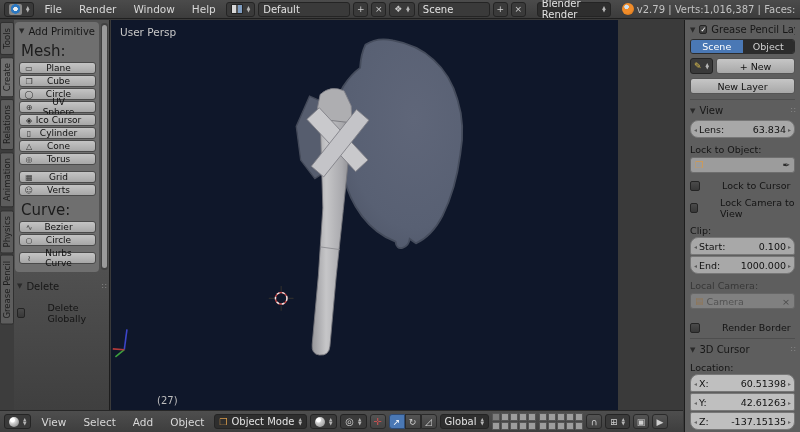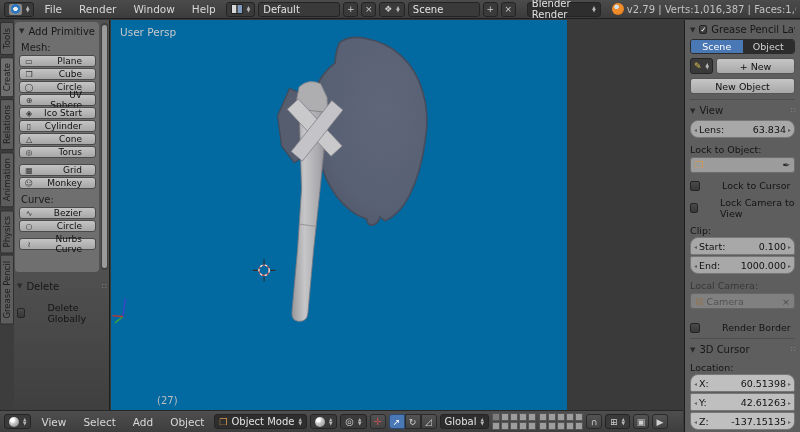--- a/index.html
+++ b/index.html
@@ -35,36 +35,36 @@
   .vtab{writing-mode:vertical-rl;transform:rotate(180deg);font-size:8.5px;color:#1d1d1d;
         background:#5d5d5d;border:1px solid #303030;border-radius:2px;
         display:flex;align-items:center;justify-content:center;padding:5px 0;}
   .vtab.active{background:#6f6f6f;}
   .shelf-main{flex:1;position:relative;background:linear-gradient(#525252 0 60%,#3f3f3f);}
   .add-panel{position:absolute;left:1px;top:2px;right:10px;height:250px;background:#6f6f6f;
              border-radius:4px;padding:3px 3px 0 4px;}
   .phead{display:flex;align-items:center;gap:4px;font-size:10px;color:#171717;height:12px;}
   .phead .tri{font-size:7px;color:#2a2a2a;}
   .phead .grip{margin-left:auto;font-size:8px;color:#8a8a8a;letter-spacing:-1px;}
-  .slabel{font-size:10px;color:#1c1c1c;margin:5px 0 2px 2px;}
+  .slabel{font-size:15px;color:#1c1c1c;margin:5px 0 2px 2px;}
   .btncol{display:flex;flex-direction:column;gap:1px;}
   .sbtn{display:flex;align-items:center;height:12px;border:1px solid #4a4a4a;border-radius:3px;
         background:linear-gradient(#c4c4c4,#a7a7a7);font-size:9px;color:#101010;padding:0 3px;}
   .sbtn .ic{width:12px;font-size:8px;color:#333;text-align:center;}
-  .sbtn .lb{flex:1;text-align:right;padding-right:10px;}
+  .sbtn .lb{flex:1;text-align:center;padding-right:10px;}
   .btncol .gap{margin-top:5px;}
   .shelf-scroll{position:absolute;right:1px;top:3px;width:7px;height:247px;background:#414141;border-radius:3px;}
   .shelf-scroll .thumb{position:absolute;left:1px;right:1px;top:2px;bottom:2px;background:#9a9a9a;border-radius:3px;}
   .delete-sec{position:absolute;left:3px;top:260px;right:3px;}
   .cbrow{display:flex;align-items:center;gap:22px;font-size:9.5px;color:#141414;margin-top:10px;}
   .cb{width:10px;height:10px;background:linear-gradient(#4a4a4a,#383838);border:1px solid #242424;
       border-radius:2px;display:flex;align-items:center;justify-content:center;font-size:7px;color:#fff;}
 
   
-  .viewport{position:absolute;left:111px;top:20px;width:456px;bottom:22px;background:#0369a1;overflow:hidden;}
+  .viewport{position:absolute;left:111px;top:20px;width:507px;bottom:22px;background:#0f172a;overflow:hidden;}
   .vp-label{position:absolute;left:9px;top:6px;font-size:10.5px;color:#c8c8c8;}
   .vp-counter{position:absolute;left:46px;bottom:4px;font-size:10px;color:#bdbdbd;}
   .vp-svg{position:absolute;inset:0;}
 
   
   .props{position:absolute;right:0;top:20px;width:116px;bottom:0;background:#5e5e5e;
          border-left:1px solid #1d1d1d;padding:3px 5px;font-size:9.5px;color:#161616;overflow:hidden;}
   .props .phead{height:13px;}
   .panel{border-top:1px solid #4e4e4e;margin-top:5px;padding-top:4px;}
   .gp-tabs{display:flex;height:15px;margin-top:3px;border-radius:3px;overflow:hidden;border:1px solid #2c2c2c;}
@@ -126,21 +126,21 @@
     <span class="menu">Render</span>
     <span class="menu">Window</span>
     <span class="menu">Help</span>
     <div class="combo">
       <span class="layicon"></span>
       <span class="updown">
           <span>▲</span>
           <span>▼</span>
         </span>
     </div>
-    <div class="combo" style="width:82px;">
+    <div class="combo" style="width:92px;">
       <span>Default</span>
     </div>
     <div class="mini">
         <span>+</span>
       </div>
     <div class="mini">
         <span>×</span>
       </div>
     <div class="combo">
       <span class="sceneicon">❖</span>
@@ -197,41 +197,41 @@
           <div class="sbtn">
               <span class="ic">◯</span>
               <span class="lb">Circle</span>
             </div>
           <div class="sbtn">
               <span class="ic">⊕</span>
               <span class="lb">UV Sphere</span>
             </div>
           <div class="sbtn">
               <span class="ic">◈</span>
-              <span class="lb">Ico Start</span>
+              <span class="lb">Ico Cursor</span>
             </div>
           <div class="sbtn">
               <span class="ic">▯</span>
               <span class="lb">Cylinder</span>
             </div>
           <div class="sbtn">
               <span class="ic">△</span>
               <span class="lb">Cone</span>
             </div>
           <div class="sbtn">
               <span class="ic">◎</span>
               <span class="lb">Torus</span>
             </div>
           <div class="sbtn gap">
               <span class="ic">▦</span>
               <span class="lb">Grid</span>
             </div>
           <div class="sbtn">
               <span class="ic">☺</span>
-              <span class="lb">Monkey</span>
+              <span class="lb">Verts</span>
             </div>
         </div>
         <div class="slabel">Curve:</div>
         <div class="btncol">
           <div class="sbtn">
               <span class="ic">∿</span>
               <span class="lb">Bezier</span>
             </div>
           <div class="sbtn">
               <span class="ic">○</span>
@@ -329,21 +329,21 @@
             <span>▼</span>
           </span>
       </div>
       <div class="ltbtn">
         <span>+</span>
         <span>New</span>
       </div>
     </div>
     <div class="row">
       <div class="ltbtn">
-          <span>New Object</span>
+          <span>New Layer</span>
         </div>
     </div>
 
     <div class="panel">
       <div class="phead">
         <span class="tri">▼</span>
         <span>View</span>
         <span class="grip">∷</span>
       </div>
       <div class="pill">

